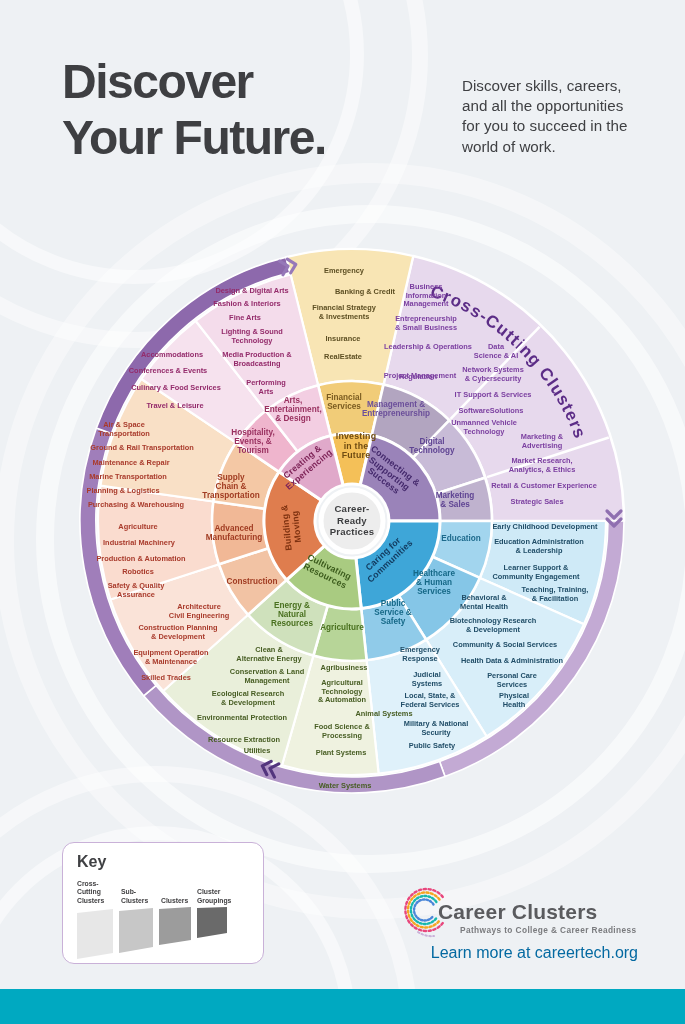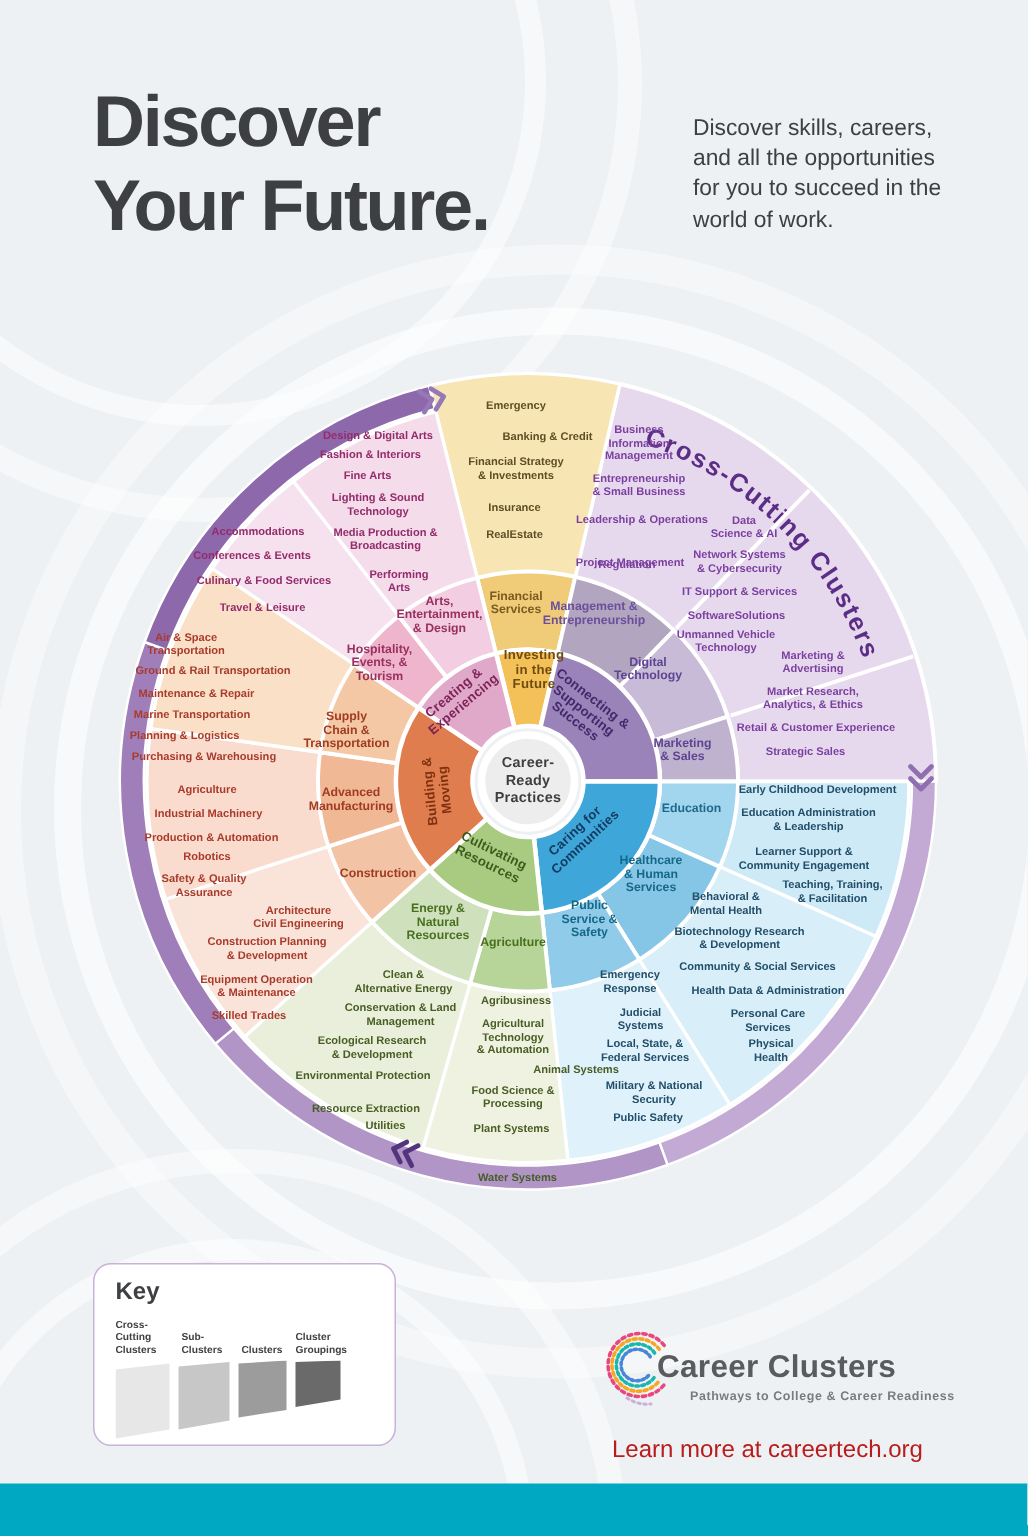--- a/index.html
+++ b/index.html
@@ -24,22 +24,22 @@
   #key-title{font-size:16px;font-weight:800;color:#3f4043;}
   #key-labels{display:flex;align-items:flex-end;margin-top:4px;height:30px;}
   .key-label{font-size:6.8px;font-weight:bold;color:#414042;line-height:1.25;white-space:pre-line;}
   .kl-1{width:44px;}.kl-2{width:40px;}.kl-3{width:36px;}.kl-4{width:48px;}
   #key-swatches{margin-top:2px;}
   #brand{position:absolute;left:400px;top:882px;width:250px;z-index:5;}
   #brand-name{position:absolute;left:38px;top:18px;font-size:21px;font-weight:700;
               color:#5a5b5e;letter-spacing:.2px;}
   #brand-tagline{position:absolute;left:60px;top:43px;font-size:8.3px;font-weight:700;
                  color:#7a7b7e;letter-spacing:.4px;}
-  #brand-cta{position:absolute;left:8px;top:76px;width:230px;text-align:left;
-             font-size:16px;color:#b91c1c;}
+  #brand-cta{position:absolute;left:8px;top:62px;width:230px;text-align:right;
+             font-size:16px;color:#0369a1;}
   #footer-bar{position:absolute;left:0;top:989px;width:685px;height:35px;z-index:6;}
 </style>
 </head>
 <body style="background: rgb(238, 241, 244);">
 
 <div id="poster">
 
   <div class="bg-ring" style="left:36px;top:205px;width:632px;height:632px;border:18px solid rgba(255,255,255,.55);"></div>
   <div class="bg-ring" style="left:-6px;top:163px;width:716px;height:716px;border:20px solid rgba(255,255,255,.4);"></div>
   <div class="bg-ring" style="left:-96px;top:-176px;width:432px;height:432px;border:14px solid rgba(255,255,255,.5);"></div>

